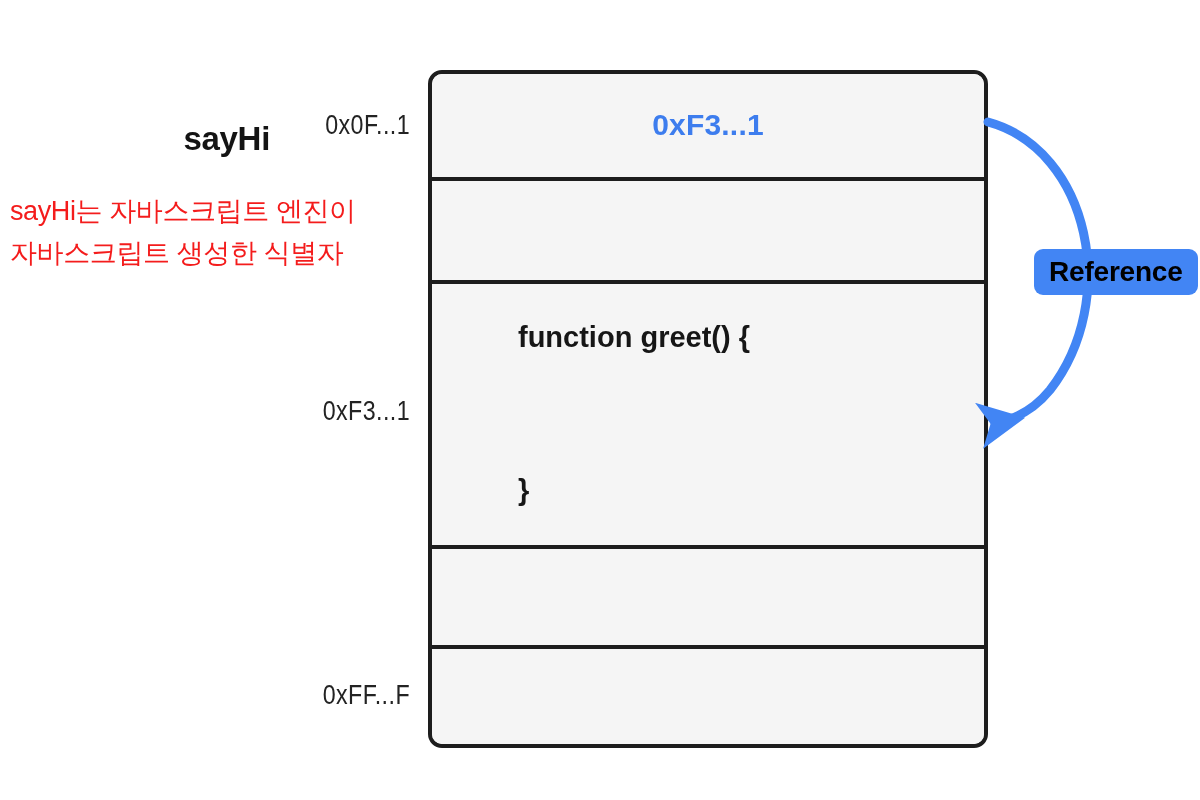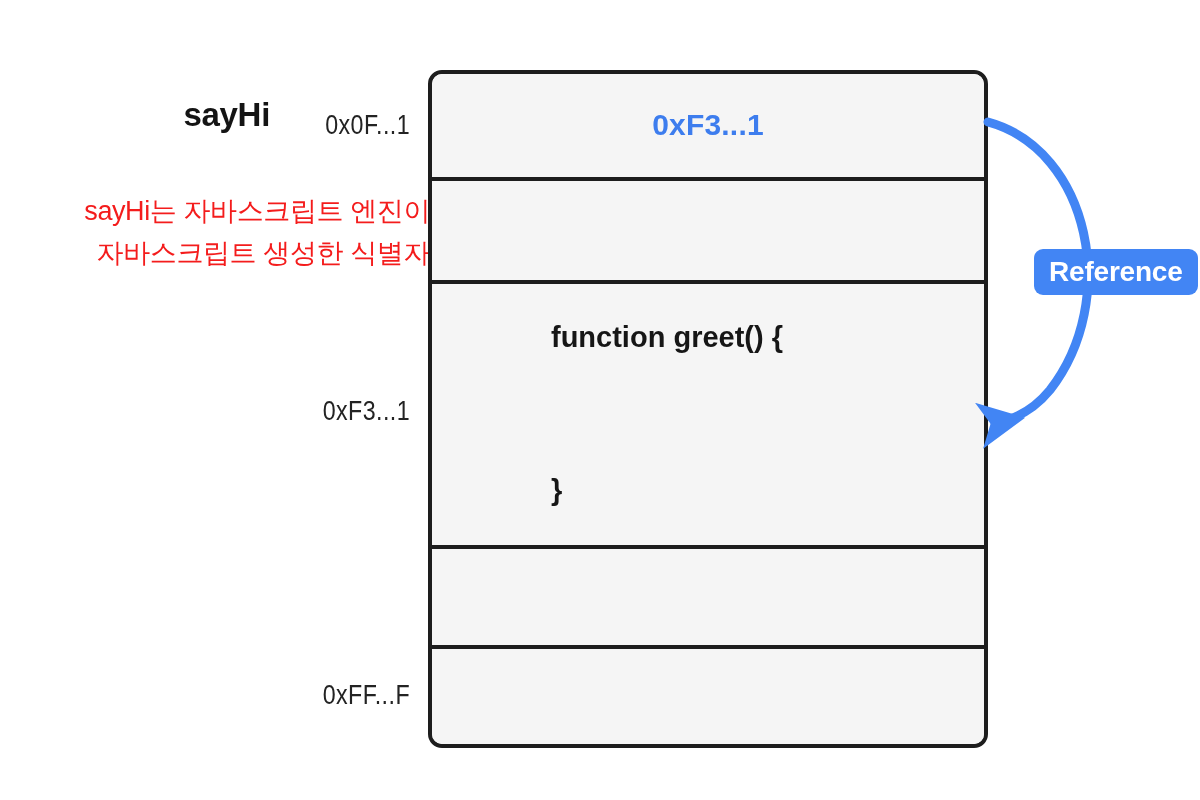--- a/index.html
+++ b/index.html
@@ -68,30 +68,29 @@
     width: 100%;
     padding-left: 86px;
     box-sizing: border-box;
     color: #161616;
     font-weight: 700;
     font-size: 29px;
     line-height: 51px;
     white-space: pre;
     text-align: left;
     font-family: "Liberation Sans", "DejaVu Sans", sans-serif;
-    margin-left: 33px;
   }
   .code-line { display: block; }
   .code-indent { padding-left: 34px; }
 
   
   .ident-name {
     position: absolute;
     left: 160px;
-    top: 96px;
+    top: 120px;
     width: 110px;
     text-align: right;
     font-size: 33px;
     font-weight: 700;
     color: #141414;
     letter-spacing: -0.3px;
   }
   .addr-label {
     position: absolute;
     width: 116px;
@@ -106,21 +105,21 @@
   }
   .addr-top    { left: 294px; top: 110px; }
   .addr-middle { left: 294px; top: 396px; }
   .addr-bottom { left: 294px; top: 680px; }
 
   .note-red {
     position: absolute;
     left: 10px;
     top: 190px;
     width: 420px;
-    text-align: right;
+    text-align: left;
     color: #f41c1c;
     font-size: 27px;
     font-weight: 400;
     line-height: 42px;
     letter-spacing: -0.4px;
   }
   .note-line { display: block; }
 
   
   #arrow-layer {
@@ -134,21 +133,21 @@
   .ref-badge {
     position: absolute;
     left: 1034px;
     top: 249px;
     height: 46px;
     padding: 0 15px;
     display: flex;
     align-items: center;
     justify-content: center;
     background: #4285f4;
-    color: #ffffff;
+    color: #000000;
     font-size: 28px;
     font-weight: 700;
     border-radius: 9px;
     letter-spacing: -0.2px;
     box-sizing: border-box;
   }
 </style>
 </head>
 <body>
 

